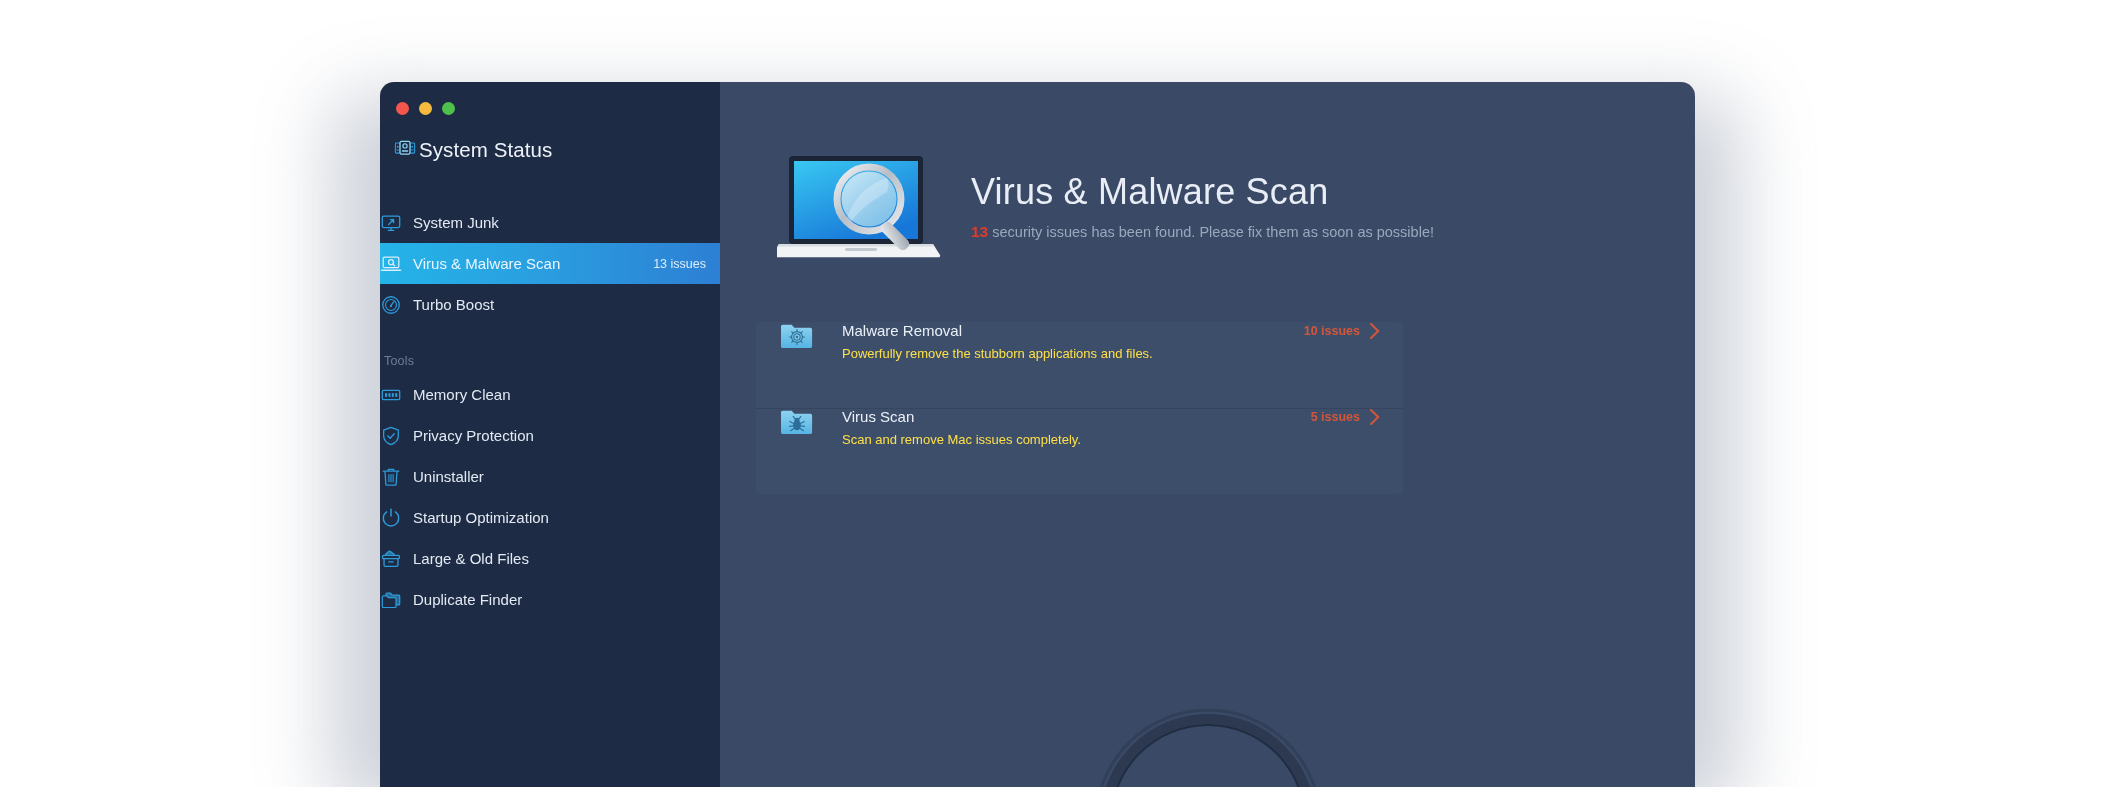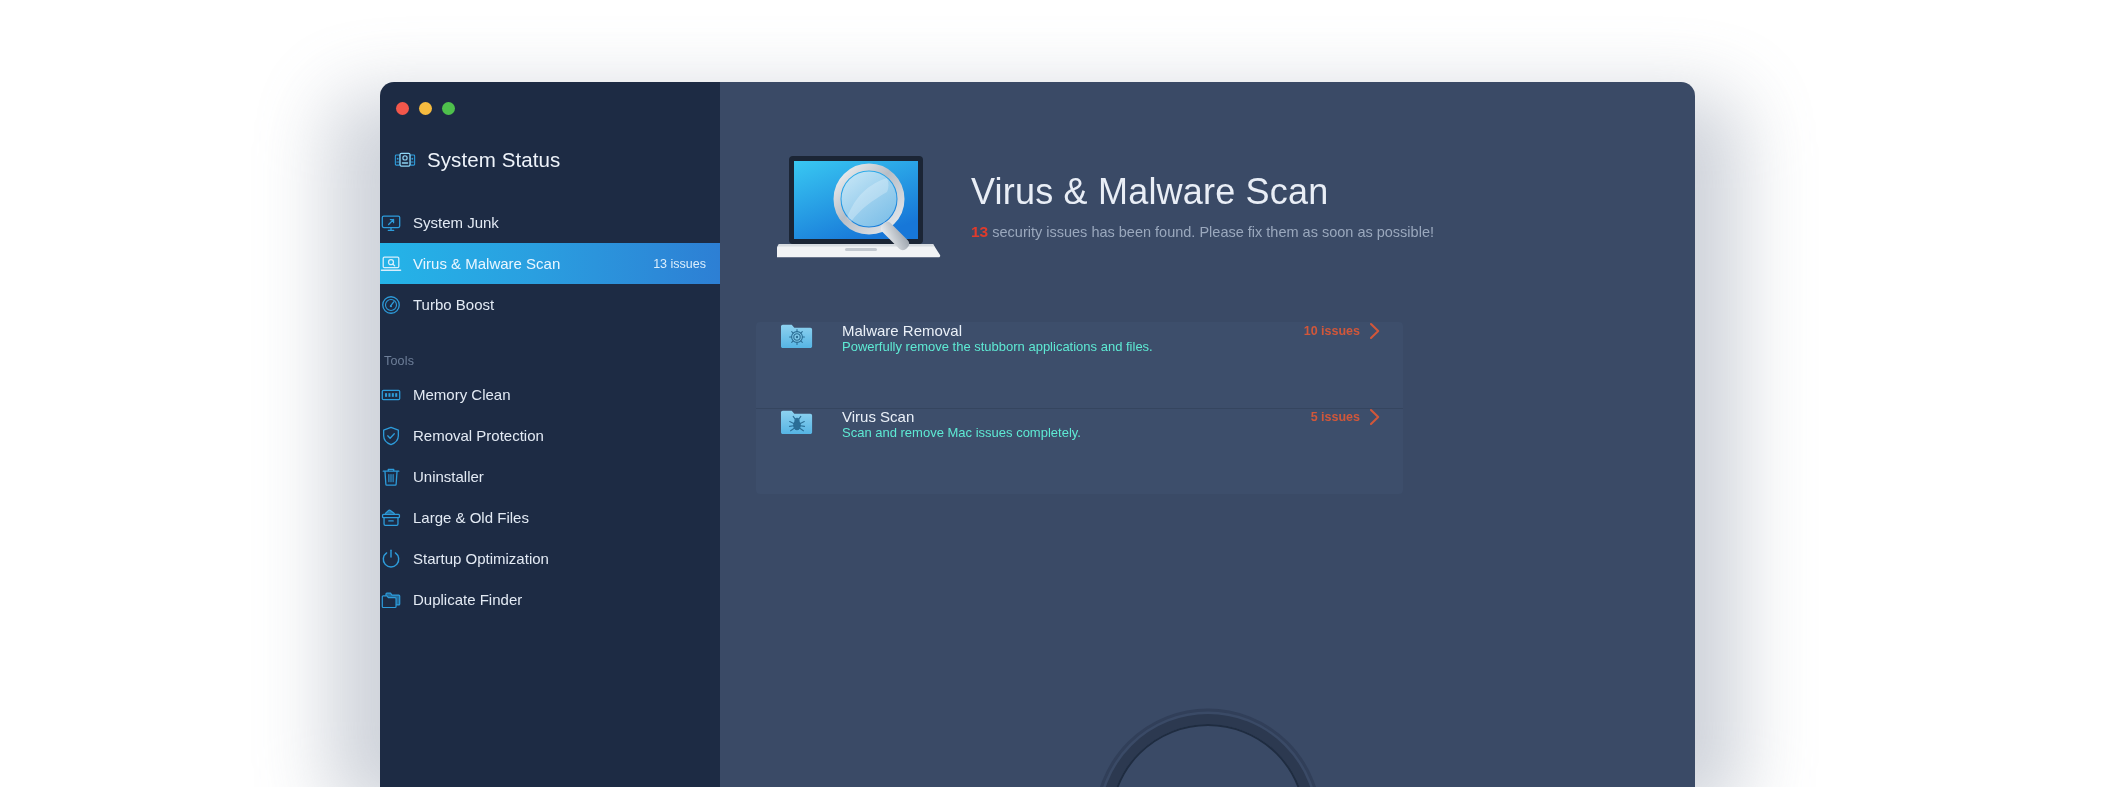--- a/index.html
+++ b/index.html
@@ -72,22 +72,22 @@
   }
   .dot.red    { background: #f3574b; }
   .dot.yellow { background: #f6bb3f; }
   .dot.green  { background: #4ec04c; }
 
   .brand {
     position: absolute;
     left: 14px;
     top: 56px;
     display: flex;
-    align-items: flex-end;
-    gap: 11px;
+    align-items: flex-start;
+    gap: 3px;
     height: 34px;
   }
   .brand-title {
     color: #eef3fa;
     font-size: 20.5px;
     font-weight: 400;
     letter-spacing: .1px;
     white-space: nowrap;
   }
 
@@ -221,21 +221,22 @@
     margin-right: 28px;
   }
   .row-text { min-width: 0; }
   .row-title {
     color: #eaf0f8;
     font-size: 15px;
     font-weight: 400;
     white-space: nowrap;
   }
   .row-desc {
-    color: #5eead4;
+    margin-top: 7px;
+    color: #fde047;
     font-size: 13px;
     white-space: nowrap;
   }
   .row-right {
     margin-left: auto;
     display: flex;
     align-items: center;
     gap: 9px;
   }
   .row-issues {
@@ -345,55 +346,55 @@
             <span class="label">Memory Clean</span>
           </div>
 
           <div class="nav-item">
             <span class="icon">
               <svg viewBox="0 0 24 24" fill="none">
                 <path d="M12 2.6l8 3v6.2c0 4.6-3.3 8-8 9.6-4.7-1.6-8-5-8-9.6V5.6l8-3z" stroke="#2d9cdb" stroke-width="1.4" stroke-linejoin="round"></path>
                 <path d="M8.4 11.8l2.6 2.6 4.6-4.9" stroke="#2d9cdb" stroke-width="1.4" stroke-linecap="round" stroke-linejoin="round"></path>
               </svg>
             </span>
-            <span class="label">Removal Protection</span>
+            <span class="label">Privacy Protection</span>
           </div>
 
           <div class="nav-item">
             <span class="icon">
               <svg viewBox="0 0 24 24" fill="none">
                 <path d="M3.5 5.6h17" stroke="#2d9cdb" stroke-width="1.4" stroke-linecap="round"></path>
                 <path d="M9 5.4V3.6h6v1.8" stroke="#2d9cdb" stroke-width="1.4" stroke-linejoin="round"></path>
                 <path d="M5.4 5.6l1 14.2c0 .6.5 1 1 1h9.2c.5 0 1-.4 1-1l1-14.2" stroke="#2d9cdb" stroke-width="1.4" stroke-linejoin="round"></path>
                 <path d="M9.7 9.2v8M12 9.2v8M14.3 9.2v8" stroke="#2d9cdb" stroke-width="1.2" stroke-linecap="round"></path>
               </svg>
             </span>
             <span class="label">Uninstaller</span>
           </div>
 
           <div class="nav-item">
             <span class="icon">
               <svg viewBox="0 0 24 24" fill="none">
+                <path d="M7.2 5.4A8.4 8.4 0 1 0 16.8 5.4" stroke="#2d9cdb" stroke-width="1.6" stroke-linecap="round"></path>
+                <path d="M12 2.4v7.4" stroke="#2d9cdb" stroke-width="1.6" stroke-linecap="round"></path>
+              </svg>
+            </span>
+            <span class="label">Startup Optimization</span>
+          </div>
+
+          <div class="nav-item">
+            <span class="icon">
+              <svg viewBox="0 0 24 24" fill="none">
                 <path d="M5.6 7.4l3.2-3.2c.8-.8 2-.9 2.9-.2l4.3 3.4" stroke="#2d9cdb" stroke-width="1.4" fill="#2d9cdb" fill-opacity=".65" stroke-linejoin="round"></path>
                 <rect x="2.8" y="8" width="18.4" height="3.6" rx="1" stroke="#2d9cdb" stroke-width="1.4"></rect>
                 <path d="M4.4 11.8v6.8c0 .8.6 1.4 1.4 1.4h12.4c.8 0 1.4-.6 1.4-1.4v-6.8" stroke="#2d9cdb" stroke-width="1.4" stroke-linejoin="round"></path>
                 <path d="M9.6 15.2h4.8" stroke="#2d9cdb" stroke-width="1.4" stroke-linecap="round"></path>
               </svg>
             </span>
             <span class="label">Large &amp; Old Files</span>
-          </div>
-
-          <div class="nav-item">
-            <span class="icon">
-              <svg viewBox="0 0 24 24" fill="none">
-                <path d="M7.2 5.4A8.4 8.4 0 1 0 16.8 5.4" stroke="#2d9cdb" stroke-width="1.6" stroke-linecap="round"></path>
-                <path d="M12 2.4v7.4" stroke="#2d9cdb" stroke-width="1.6" stroke-linecap="round"></path>
-              </svg>
-            </span>
-            <span class="label">Startup Optimization</span>
           </div>
 
           <div class="nav-item">
             <span class="icon">
               <svg viewBox="0 0 24 24" fill="none">
                 <path d="M7.5 4.6h4l1.6 2h7.4c.6 0 1 .5 1 1.1v8.6c0 .6-.4 1.1-1 1.1H7.5c-.6 0-1-.5-1-1.1V5.7c0-.6.4-1.1 1-1.1z" fill="#2d9cdb" fill-opacity=".55" stroke="#2d9cdb" stroke-width="1.3" stroke-linejoin="round"></path>
                 <path d="M3.5 7.4h4l1.6 2h7.4c.6 0 1 .5 1 1.1v8.6c0 .6-.4 1.1-1 1.1H3.5c-.6 0-1-.5-1-1.1V8.5c0-.6.4-1.1 1-1.1z" fill="#1d2b44" stroke="#2d9cdb" stroke-width="1.3" stroke-linejoin="round"></path>
               </svg>
             </span>
             <span class="label">Duplicate Finder</span>

